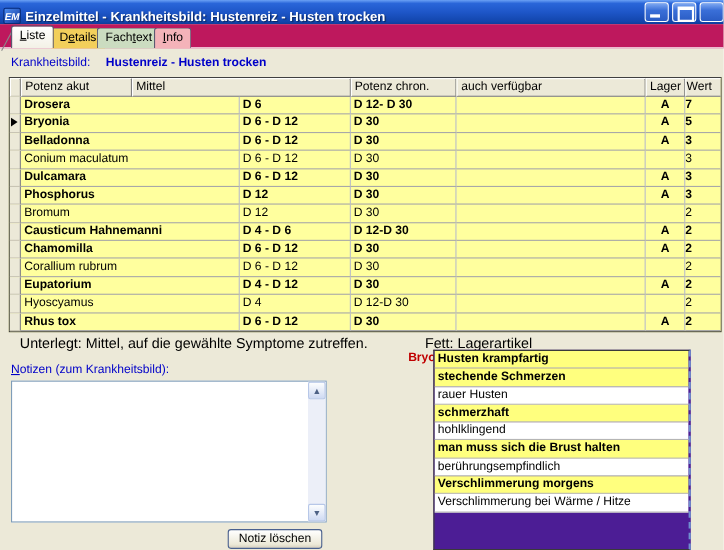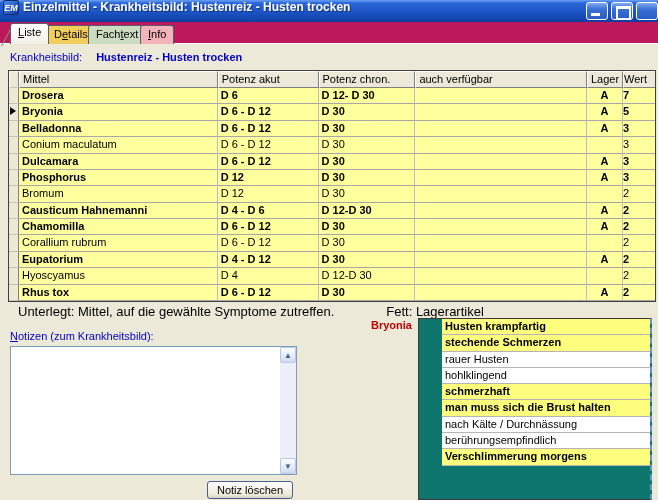--- a/index.html
+++ b/index.html
@@ -3,21 +3,21 @@
 <meta charset="utf-8">
 <style>
   * { margin:0; padding:0; box-sizing:border-box; }
   html,body { width:658px; height:500px; overflow:hidden; }
   body { font-family:"Liberation Sans",sans-serif; }
   .window { position:relative; width:658px; height:500px; background:#ECE9D8; overflow:hidden; }
 
   
   .titlebar { position:absolute; left:0; top:0; width:658px; height:22px;
     background:linear-gradient(180deg,#6ba1f5 0%,#2a66d9 14%,#1e56c8 50%,#1245ab 90%,#0e3c9a 100%);
-    display:flex; align-items:flex-start; padding-left:3px; overflow:hidden; }
+    display:flex; align-items:flex-end; padding-left:3px; overflow:hidden; }
   .app-icon { width:16px; height:15px; background:linear-gradient(135deg,#4d8cf0,#123a9e);
     border:1px solid #0a2d7a; border-radius:2px; color:#fff; font-size:9px; font-weight:bold;
     font-style:italic; display:flex; align-items:center; justify-content:center; margin-right:4px; flex:none; }
   .win-title { color:#fff; font-size:12px; font-weight:bold; white-space:nowrap;
     text-shadow:1px 1px 1px rgba(0,0,0,.45); }
   .win-buttons { position:absolute; right:0; top:2px; height:18px; display:flex; gap:3px; }
   .winbtn { width:22px; height:18px; border:1px solid #fff; border-radius:3px;
     background:linear-gradient(180deg,#7fa9f2 0%,#3a6fd8 40%,#2a5cc4 100%); position:relative; flex:none; }
   .winbtn.min::after { content:""; position:absolute; left:4px; bottom:3px; width:9px; height:3px; background:#fff; }
   .winbtn.max::after { content:""; position:absolute; left:4px; top:3px; width:11px; height:9px;
@@ -68,22 +68,22 @@
   .sbtn { width:16px; height:16px; background:linear-gradient(180deg,#fdfefe,#cfdaf3);
     border:1px solid #b7c7e8; border-radius:2px; font-size:8px; color:#4d6185;
     display:flex; align-items:center; justify-content:center; }
   .notes-btn { position:absolute; left:207px; top:481px; width:86px; height:18px;
     background:linear-gradient(180deg,#ffffff,#ece9d8 80%,#d8d0bf); border:1px solid #4a618f;
     border-radius:3px; font-size:11px; color:#000; display:flex; align-items:center; justify-content:center; }
 
   
   .remedy-label { position:absolute; left:340px; top:319px; width:72px; text-align:right;
     font-size:11px; font-weight:bold; color:#C00000; }
-  .symptom-list { position:absolute; left:418px; top:318px; width:234px; height:182px;
-    background:#0f766e; border:1px solid #3a3a3a; border-right:2px dashed #6e8fd0; overflow:hidden;padding-left:23px; }
+  .symptom-list { position:absolute; left:394px; top:318px; width:234px; height:182px;
+    background:#4c1d95; border:1px solid #3a3a3a; border-right:2px dashed #6e8fd0; overflow:hidden; }
   .sym-row { height:16.3px; font-size:11px; padding:1px 0 0 3px; border-bottom:1px solid #b5b5b5;
     white-space:nowrap; overflow:hidden; color:#000; background:#fff; }
   .sym-row.bold { background:#FFFF7E; font-weight:bold; }
 </style>
 </head>
 <body>
 
 <div class="window">
 
   <div class="titlebar">
@@ -107,22 +107,22 @@
     </div>
 
   <div class="kb-row">
     <span class="kb-label">Krankheitsbild:</span><span class="kb-value">Hustenreiz - Husten trocken</span>
   </div>
 
   <div class="rtable">
     <div class="thead">
       <div class="sel th" style="border-right:1px solid #808080;"></div>
 
-    <div class="th c-mittel">Mittel</div>
-        <div class="th c-akut">Potenz akut</div>
+    <div class="th c-akut">Potenz akut</div>
+        <div class="th c-mittel">Mittel</div>
         <div class="th c-chron">Potenz chron.</div>
         <div class="th c-verf">auch verfügbar</div>
         <div class="th c-lager">Lager</div>
         <div class="th c-wert">Wert</div>
       </div>
     <div id="tbody">
         <div class="trow bold">
           <div class="sel"></div>
           <div class="td c-mittel">Drosera</div>
           <div class="td c-akut">D 6</div>
@@ -258,21 +258,21 @@
   </div>
 
   <div class="notes-btn">Notiz löschen</div>
 
   <div class="remedy-label" style="color: rgb(192, 0, 0);">Bryonia</div>
 
   <div class="symptom-list">
       <div class="sym-row bold">Husten krampfartig</div>
       <div class="sym-row bold">stechende Schmerzen</div>
       <div class="sym-row">rauer Husten</div>
+      <div class="sym-row bold">schmerzhaft</div>
       <div class="sym-row">hohlklingend</div>
-      <div class="sym-row bold">schmerzhaft</div>
       <div class="sym-row bold">man muss sich die Brust halten</div>
-      <div class="sym-row">nach Kälte / Durchnässung</div>
       <div class="sym-row">berührungsempfindlich</div>
       <div class="sym-row bold">Verschlimmerung morgens</div>
+      <div class="sym-row">Verschlimmerung bei Wärme / Hitze</div>
     </div>
 
 </div>
 
 </body></html>

